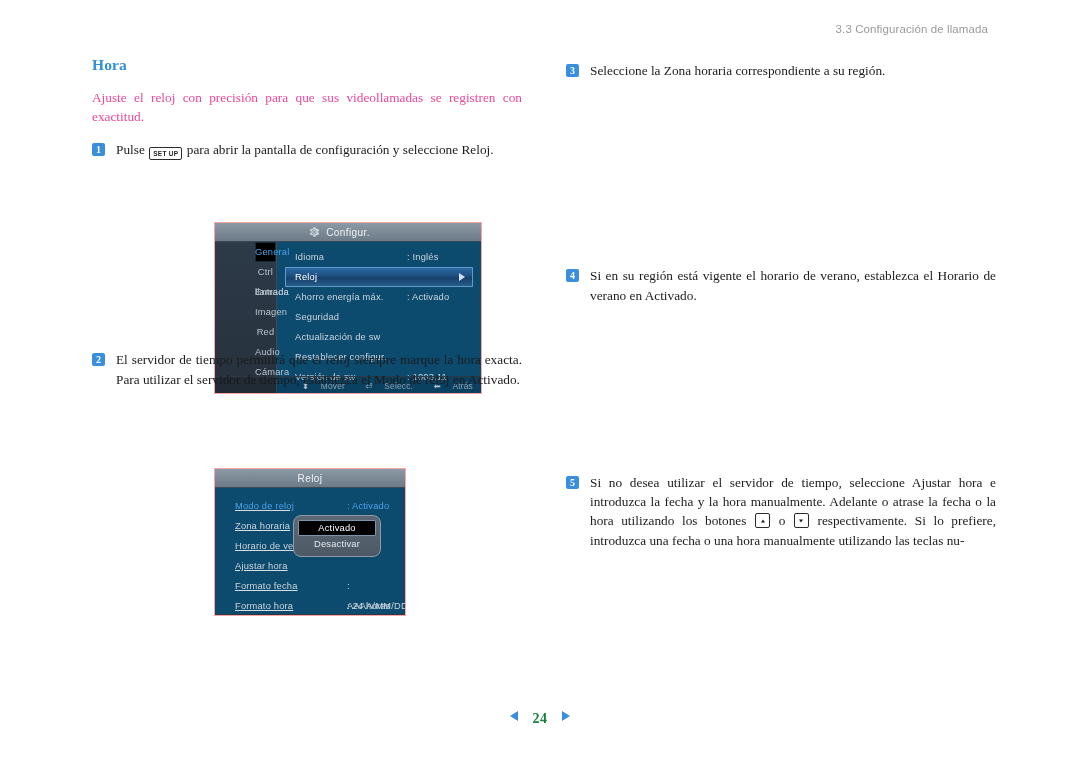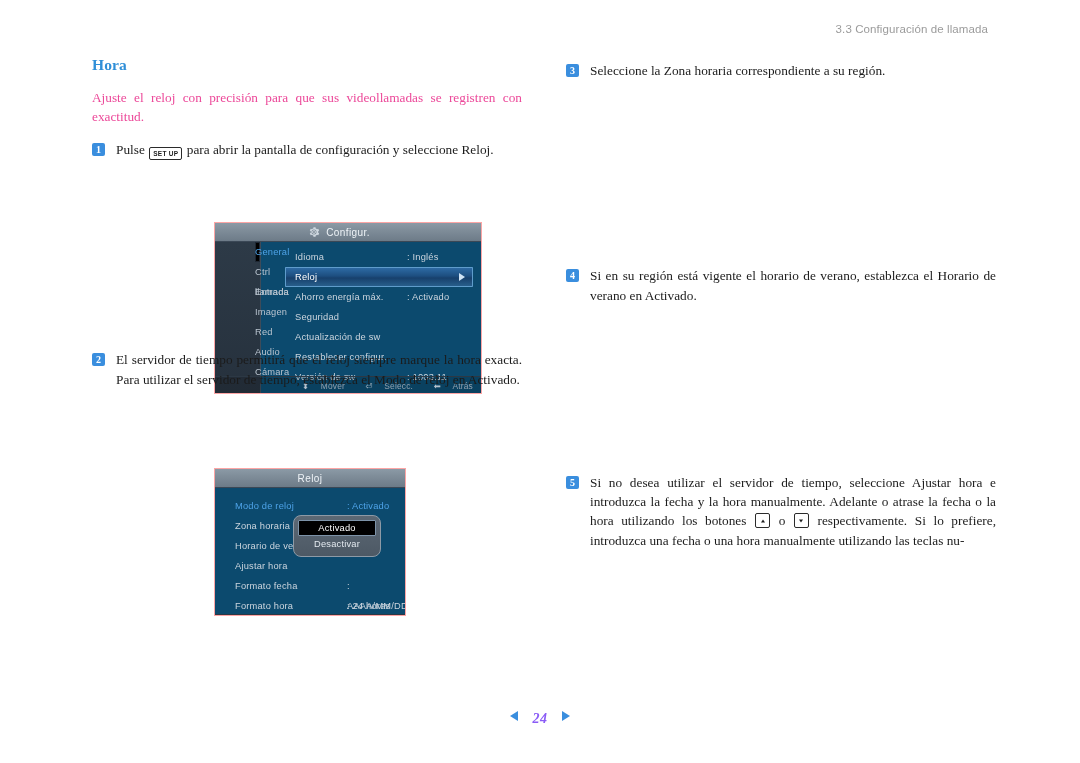--- a/index.html
+++ b/index.html
@@ -94,21 +94,21 @@
     position: relative;
   }
   .osd-title .gear {
     position: absolute; left: 50%; top: 3px;
     margin-left: -40px; width: 12px; height: 12px;
   }
   .osd-body { position: relative; }
 
   
   .osd-nav {
-    position: absolute; left: 0; top: 0; bottom: 0; width: 46px;
+    position: absolute; left: 0; top: 0; bottom: 0; width: 62px;
     background: linear-gradient(180deg,#2d3a47 0%,#26313d 100%);
     border-right: 1px solid #3e4b59;
     padding-left: 40px;
   }
   .osd-nav .navitem {
     height: 20px; line-height: 20px; text-align: center;
     font-size: 9.3px; color: #b9c4cf; letter-spacing: .2px;
   }
   .osd-nav .navitem.sel {
     background: #000000; color: #4ea3e8;
@@ -177,21 +177,21 @@
     text-align: center;
     font-family: "Liberation Serif", serif;
   }
   .pager .tri {
     display: inline-block; width: 0; height: 0; vertical-align: 2px;
     border-top: 5.5px solid transparent;
     border-bottom: 5.5px solid transparent;
   }
   .pager .tri.left  { border-right: 8px solid #3a8ede; margin-right: 11px; }
   .pager .tri.right { border-left: 8px solid #3a8ede; margin-left: 11px; }
-  .pager .pnum { font-size: 14px; color: #8b5cf6; font-weight: bold; letter-spacing: .4px; font-style: italic; }
+  .pager .pnum { font-size: 14px; color: #15803d; font-weight: bold; letter-spacing: .4px; }
 
   
   #osd-config   { position: absolute; left: 122px; top: 166px; width: 268px; height: 172px; }
   #osd-clock    { position: absolute; left: 122px; top: 412px; width: 192px; height: 148px; }
 </style>
 </head>
 <body>
 
 <div class="page">
 
@@ -269,21 +269,21 @@
 
     <div class="step" style="margin-top:190px;">
       <span class="num">2</span>
       <div class="txt">El servidor de tiempo permitirá que el reloj siempre marque la hora exacta. Para utilizar el servidor de tiempo, establezca el Modo de reloj en Activado.</div>
     </div>
 
     <div class="osd" id="osd-clock">
       <div class="osd-title">
         <span>Reloj</span>
       </div>
-      <div class="osd-body" style="height:144px; padding-top:8px;">
+      <div class="osd-body" style="height:144px; padding-top:8px;text-decoration:underline;">
         <div class="osd-rows" style="margin:0 10px;">
           <div class="osd-row active">
             <span>Modo de reloj</span>
             <span class="val">: Activado</span>
           </div>
           <div class="osd-row">
             <span>Zona horaria</span>
           </div>
           <div class="osd-row">
             <span>Horario de verano</span>

